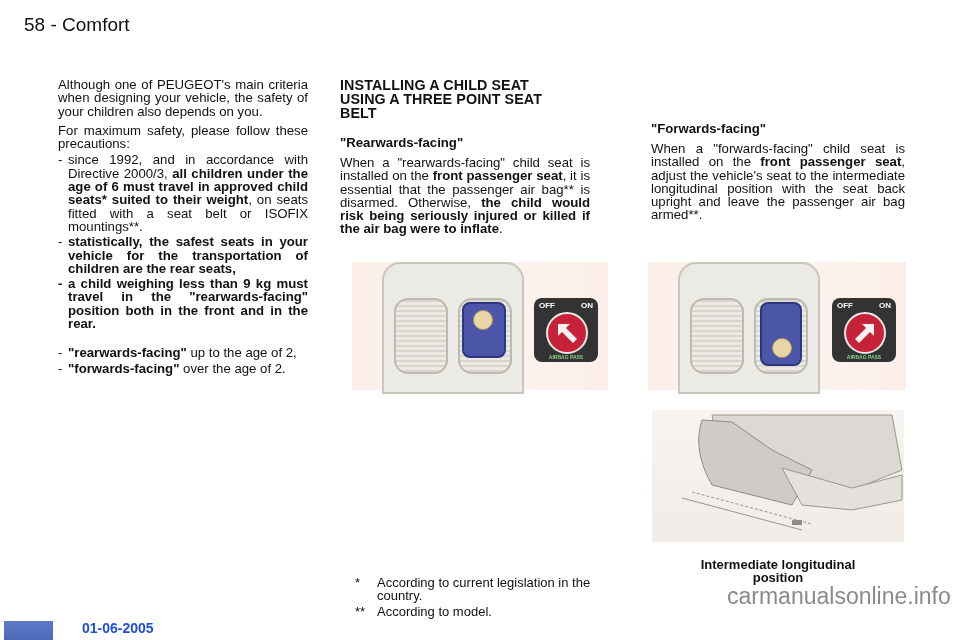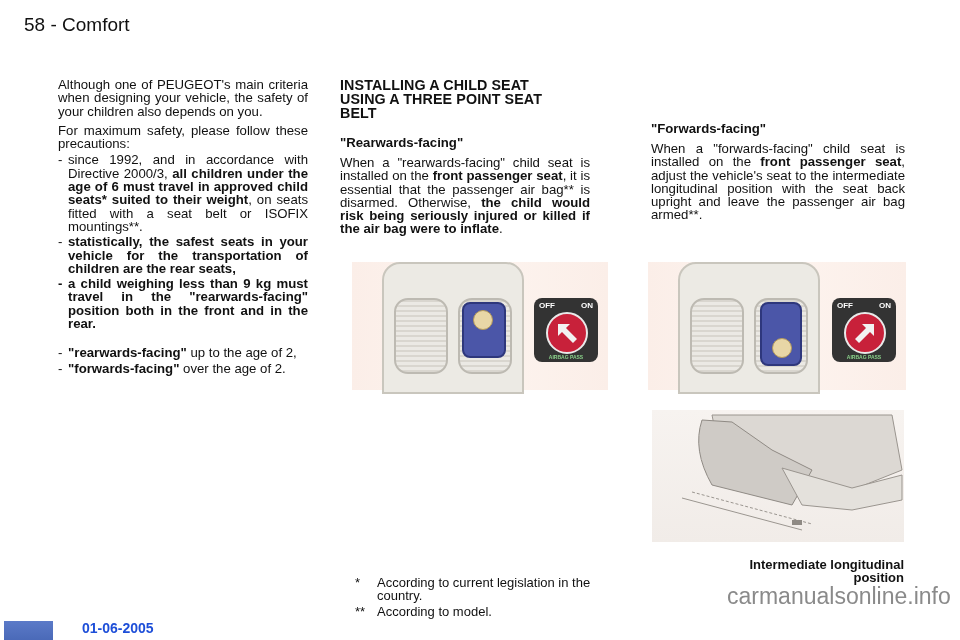--- a/index.html
+++ b/index.html
@@ -156,21 +156,21 @@
 <div class="abs seat-illus" style="left:652px; top:410px; width:252px; height:132px;">
   <svg width="252" height="132" viewBox="0 0 252 132">
     <path d="M60 5 L240 5 L250 60 L200 80 L120 60 L70 55 Z" fill="#dcd8d3" stroke="#9a958f"></path>
     <path d="M50 10 Q40 40 60 75 L140 95 L160 60 L120 40 L80 12 Z" fill="#cfcbc6" stroke="#8f8a84"></path>
     <path d="M130 58 L200 78 L250 65 L250 90 L200 100 L150 95 Z" fill="#e4e1dc" stroke="#9a958f"></path>
     <line x1="30" y1="88" x2="150" y2="120" stroke="#9b9690" stroke-width="1"></line>
     <line x1="40" y1="82" x2="160" y2="114" stroke="#9b9690" stroke-width="1" stroke-dasharray="3,2"></line>
     <rect x="140" y="110" width="10" height="5" fill="#8f8a84"></rect>
   </svg>
 </div>
-<div class="abs caption" style="left:652px; top:558px; width:252px;text-align:right;">
+<div class="abs caption" style="left:652px; top:558px; width:252px;">
   <div>Intermediate longitudinal</div>
   <div>position</div>
 </div>
 
 <div class="abs" style="left:355px; top:576px; width:252px;">
   <div class="fn">
     <span class="m">*</span>
     <span>According to current legislation in the country.</span>
   </div>
   <div class="fn">

